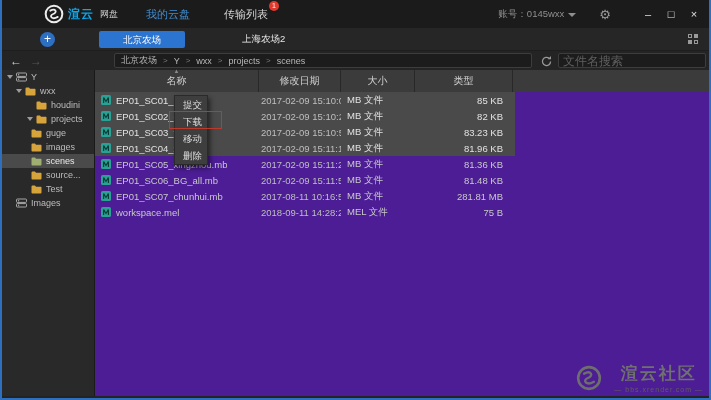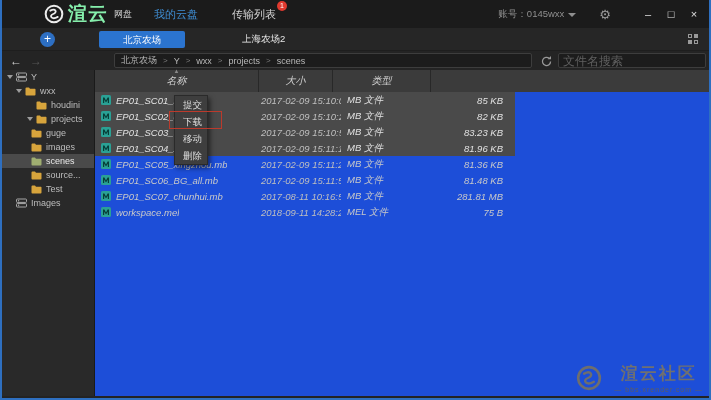--- a/index.html
+++ b/index.html
@@ -6,23 +6,23 @@
   html,body { width:711px; height:400px; overflow:hidden; background:#000; }
   body { font-family:"Liberation Sans","DejaVu Sans",sans-serif; }
   .window{ position:relative; width:711px; height:400px; background:#232323;
     border-left:2px solid #2e6fc0; border-right:2px solid #2e6fc0; border-bottom:2px solid #2e6fc0;
     overflow:hidden; }
 
   
   .titlebar{ position:relative; height:28px; background:#1b1b1b; display:flex; align-items:center; }
   .logo{ display:flex; align-items:center; margin-left:42px; }
   .logo-swirl{ width:20px; height:20px; }
-  .logo-title{ color:#86efac; font-size:19px; font-weight:600; margin-left:4px; letter-spacing:1px; }
+  .logo-title{ color:#0ea5e9; font-size:12px; font-weight:600; margin-left:4px; letter-spacing:1px; }
   .logo-sub{ color:#cfcfcf; font-size:9px; margin-left:6px; }
-  .navtabs{ position:absolute; left:152px; top:0; height:28px; display:flex; gap:34px; align-items:center; }
+  .navtabs{ position:absolute; left:144px; top:0; height:28px; display:flex; gap:34px; align-items:center; }
   .navtab{ font-size:11px; color:#d6d6d6; position:relative; cursor:default; }
   .navtab.active{ color:#3f8fd6; }
   .badge{ position:absolute; top:-6px; right:-11px; min-width:10px; height:10px; border-radius:5px;
     background:#e03a2f; color:#fff; font-size:7px; line-height:10px; text-align:center; padding:0 2px; }
   .tb-right{ position:absolute; right:5px; top:0; height:28px; display:flex; align-items:center; gap:23px; }
   .account{ display:flex; align-items:center; gap:4px; color:#8f8f8f; font-size:9.5px; }
   .chev-down{ width:0; height:0; border-left:4px solid transparent; border-right:4px solid transparent;
     border-top:4px solid #8f8f8f; margin-top:1px; }
   .gear{ color:#9a9a9a; font-size:13px; line-height:1; }
   .winbtns{ display:flex; gap:11px; margin-left:8px; margin-right:4px; }
@@ -67,21 +67,21 @@
   .titem.sel{ background:#4a4a4a; color:#e8e8e8; }
   .titem.lvl0{ padding-left:4px; } .titem.lvl1{ padding-left:13px; }
   .titem.lvl2{ padding-left:24px; } .titem.lvl3{ padding-left:19px; }
   .chev{ width:10px; height:14px; position:relative; flex:none; visibility:hidden; }
   .chev.show{ visibility:visible; }
   .chev.show::after{ content:''; position:absolute; left:1px; top:5px;
     border-left:3.5px solid transparent; border-right:3.5px solid transparent; border-top:4px solid #9c9c9c; }
   .ticon{ flex:none; margin-right:4px; }
   .tlabel{ overflow:hidden; text-overflow:ellipsis; }
 
-  .main{ flex:1; position:relative; background:#1d4ed8;font-style:italic; }
+  .main{ flex:1; position:relative; background:#4c1d95; }
   .thead{ height:22px; background:#3b3b3b; display:flex; font-size:10px; color:#d0d0d0; }
   .hcell{ display:flex; align-items:center; justify-content:center; border-right:1px solid #282828; position:relative; }
   .col-name{ width:164px; } .col-date{ width:82px; } .col-type{ width:98px; } .col-size{ width:74px; }
   .col-rest{ flex:1; border-right:none; }
   .sortmark{ position:absolute; top:-2px; left:50%; transform:translateX(-50%); font-size:6px; color:#8a8a8a; }
 
   .frow{ height:16px; width:420px; display:flex; align-items:center; font-size:9.5px; color:#c9c9c9; }
   .frow.sel{ background:#4a4a4a; color:#e2e2e2; }
   .cell{ overflow:hidden; white-space:nowrap; }
   .cname{ width:164px; display:flex; align-items:center; padding-left:6px; }
@@ -294,20 +294,23 @@
           <span class="tlabel">Images</span>
         </div>
       </div>
 
     <div class="main">
       <div class="thead">
         <div class="hcell col-name">
           <span class="sortmark">▲</span>
           <span>名称</span>
         </div>
+        <div class="hcell col-date">
+          <span>修改日期</span>
+        </div>
         <div class="hcell col-size">
           <span>大小</span>
         </div>
         <div class="hcell col-type">
           <span>类型</span>
         </div>
         <div class="hcell col-rest"></div>
       </div>
 
       <div class="tbody">

